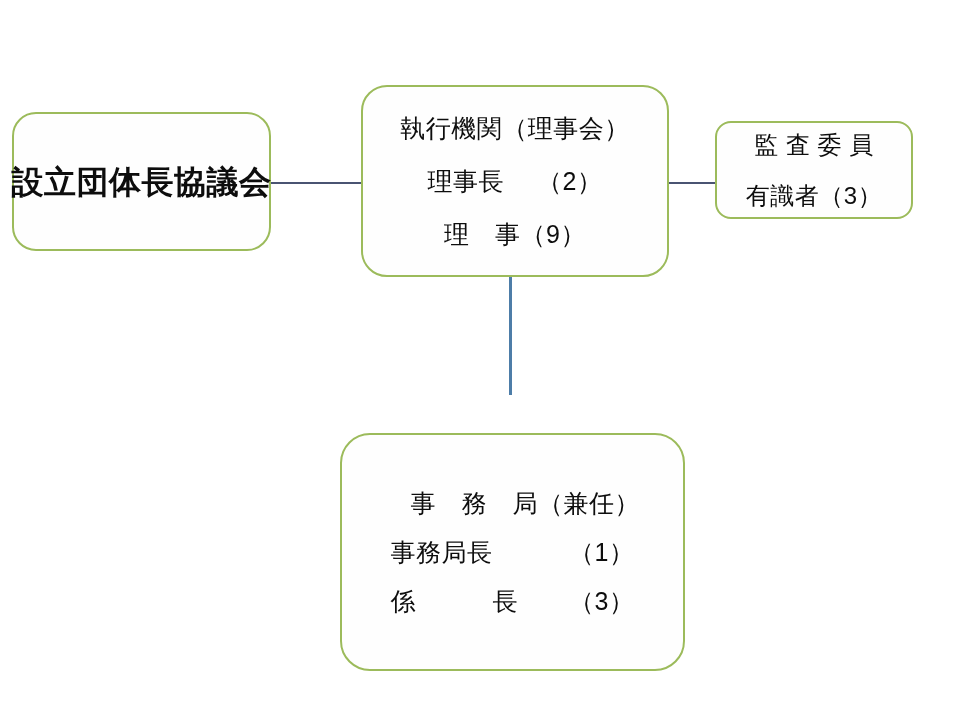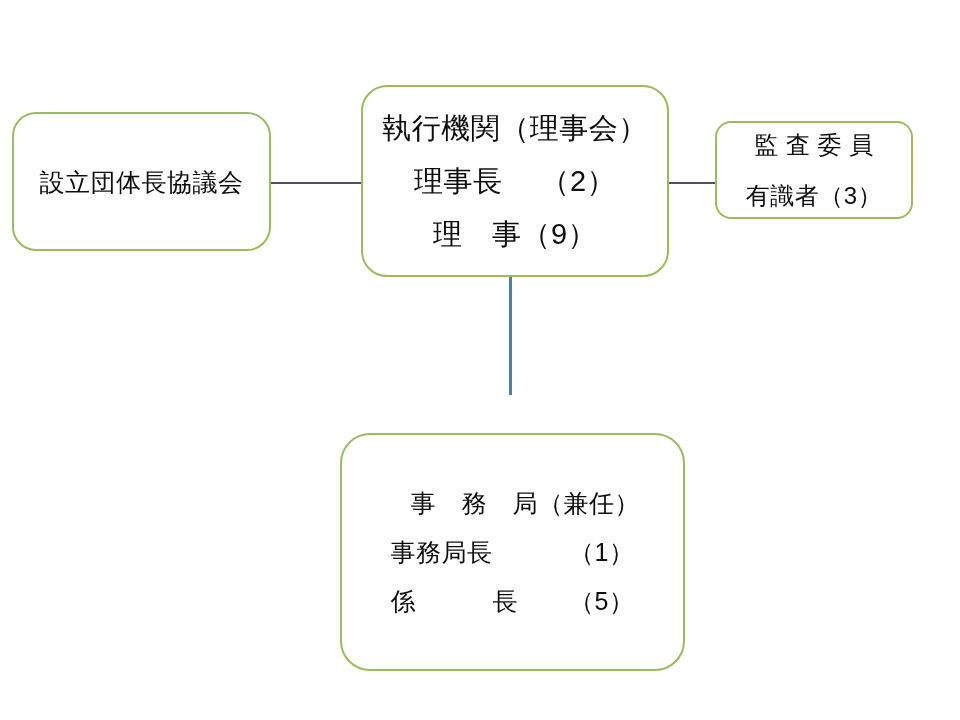--- a/index.html
+++ b/index.html
@@ -54,34 +54,35 @@
 
   
   #node-founders {
     left: 12px;
     top: 112px;
     width: 259px;
     height: 139px;
     border-radius: 24px;
   }
   #node-founders .node-line {
-    font-size: 25px;
+    font-size: 32px;
     line-height: 56px;
+    font-weight: bold;
   }
 
   
   #node-executive {
     left: 361px;
     top: 85px;
     width: 308px;
     height: 192px;
     border-radius: 26px;
   }
   #node-executive .node-line {
-    font-size: 29px;
+    font-size: 25px;
     line-height: 53px;
   }
 
   
   #node-auditors {
     left: 715px;
     top: 121px;
     width: 198px;
     height: 98px;
     border-radius: 16px;
@@ -128,16 +129,16 @@
   </div>
 
   <div class="node-box" id="node-auditors">
     <div class="node-line">監 査 委 員</div>
     <div class="node-line">有識者（3）</div>
   </div>
 
   <div class="node-box" id="node-secretariat">
     <div class="node-line">　事　務　局（兼任）</div>
     <div class="node-line">事務局長　　　（1）</div>
-    <div class="node-line">係　　　長　　（5）</div>
+    <div class="node-line">係　　　長　　（3）</div>
   </div>
 
 </div>
 
 </body></html>

